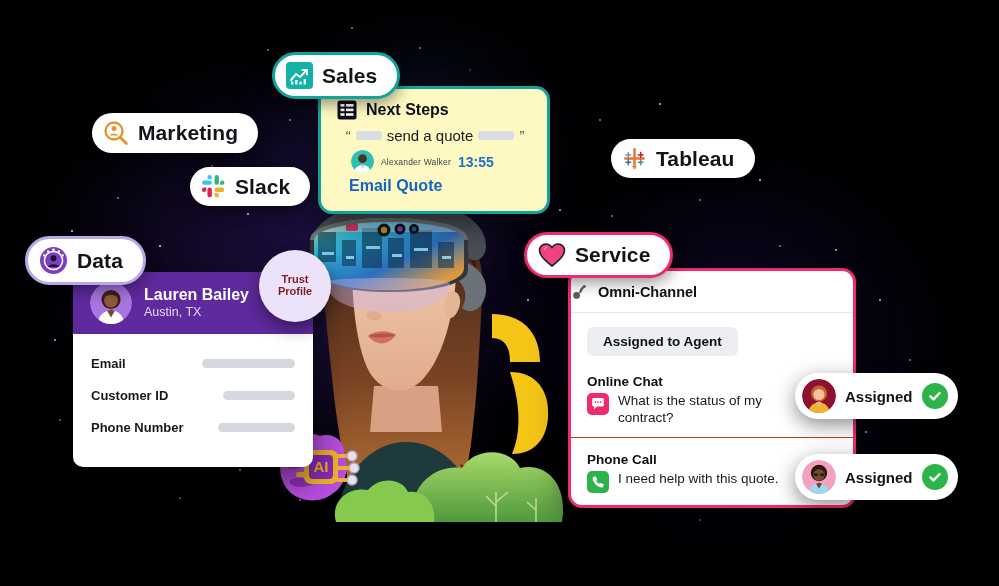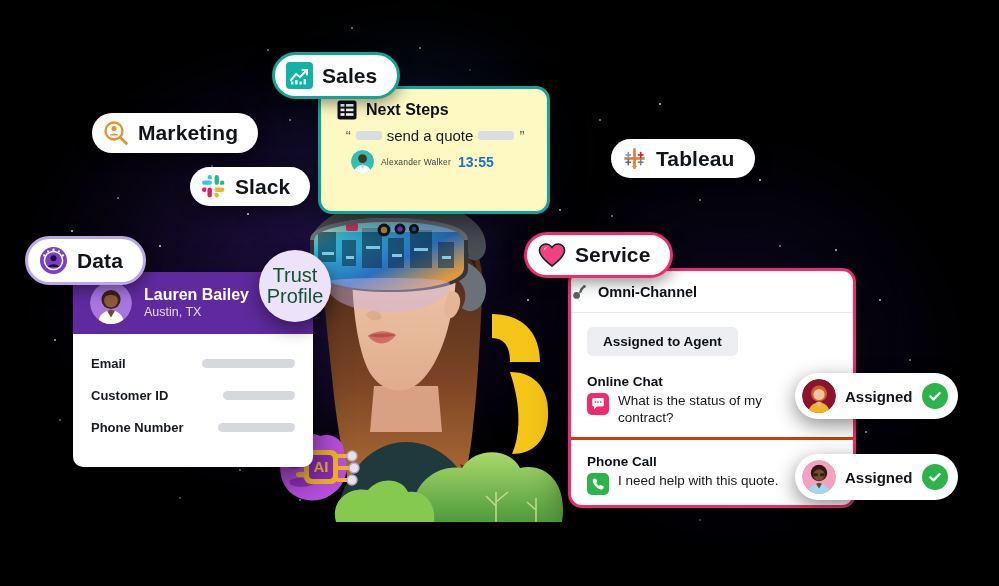--- a/index.html
+++ b/index.html
@@ -75,37 +75,37 @@
   .field-label{font-size:13px;font-weight:700;color:#16191d;}
   .field-bar{height:9px;border-radius:5px;background:#d5d9de;}
   .fb1{width:72px;} .fb2{width:93px;} .fb3{width:77px;}
 
   
   .trust{
     position:absolute;left:259px;top:250px;width:72px;height:72px;border-radius:50%;
     background:#ece3fb;display:flex;flex-direction:column;align-items:center;justify-content:center;
     z-index:35;box-shadow:0 6px 18px rgba(0,0,0,.45);
   }
-  .trust span{font-size:20px;font-weight:400;color:#14532d;line-height:1.05;}
+  .trust span{font-size:11px;font-weight:700;color:#7f1d1d;line-height:1.05;}
 
   
   .svc-card{
     position:absolute;left:568px;top:268px;width:288px;height:240px;
     background:#fff;border:3px solid #ef2a6e;border-radius:14px;
     box-shadow:0 12px 34px rgba(0,0,0,.55);
     z-index:28;box-sizing:border-box;overflow:hidden;
   }
   .svc-head{display:flex;align-items:center;gap:9px;height:42px;
     border-bottom:1px solid #e6e9ed;box-sizing:border-box;}
   .svc-head-txt{font-size:14.5px;font-weight:600;color:#0d1117;}
   .transfer-btn{
     margin:14px 0 0 16px;display:inline-block;background:#eceef1;border-radius:6px;
     padding:7px 16px;font-size:13.5px;font-weight:700;color:#0d1117;
   }
-  .chan{padding:10px 0 10px 16px;border-bottom:3px solid #c2410c;}
+  .chan{padding:10px 0 10px 16px;border-bottom:1px solid #c2410c;}
   .chan:last-child{border-bottom:none;}
   .chan-title{font-size:13.5px;font-weight:700;color:#0d1117;margin-bottom:4px;}
   .chan-row{display:flex;align-items:flex-start;gap:9px;}
   .chan-ico{width:22px;height:22px;border-radius:5px;flex:0 0 auto;display:flex;align-items:center;justify-content:center;}
   .chan-msg{font-size:13.5px;color:#16191d;line-height:1.25;}
 
   
   .chip{
     position:absolute;display:flex;align-items:center;gap:9px;
     background:#fff;border-radius:999px;padding:6px 10px 6px 7px;
@@ -235,20 +235,21 @@
           <circle cx="11.5" cy="11.5" r="11.5" fill="#2fc0b5"></circle>
           <circle cx="11.5" cy="8.6" r="4.4" fill="#4a3226"></circle>
           <path d="M2.6 23 C3.6 17.2 8 15 11.5 15 C15 15 19.4 17.2 20.4 23 Z" fill="#ffffff"></path>
           <path d="M9.2 15.2 L11.5 19 L13.8 15.2 L11.5 14.4 Z" fill="#cfd6dc"></path>
         </svg>
       </div>
       <span class="ns-name">Alexander Walker</span>
       <span class="ns-time">13:55</span>
     </div>
 
+    <div class="email-quote">Email Quote</div>
   </div>
 
   <div class="pill" style="left:92px;top:113px;">
     <svg class="ico" width="26" height="26" viewBox="0 0 26 26">
       <circle cx="11" cy="11" r="8.5" fill="none" stroke="#e8912a" stroke-width="2.3"></circle>
       <circle cx="11" cy="8.6" r="2.5" fill="#e8912a"></circle>
       <path d="M6.6 15.6 C7.4 12.9 14.6 12.9 15.4 15.6 Z" fill="#e8912a"></path>
       <path d="M17.4 17.4 L23.4 23.4" stroke="#e8912a" stroke-width="2.8" stroke-linecap="round"></path>
     </svg>
     <span class="ptxt">Marketing</span>

